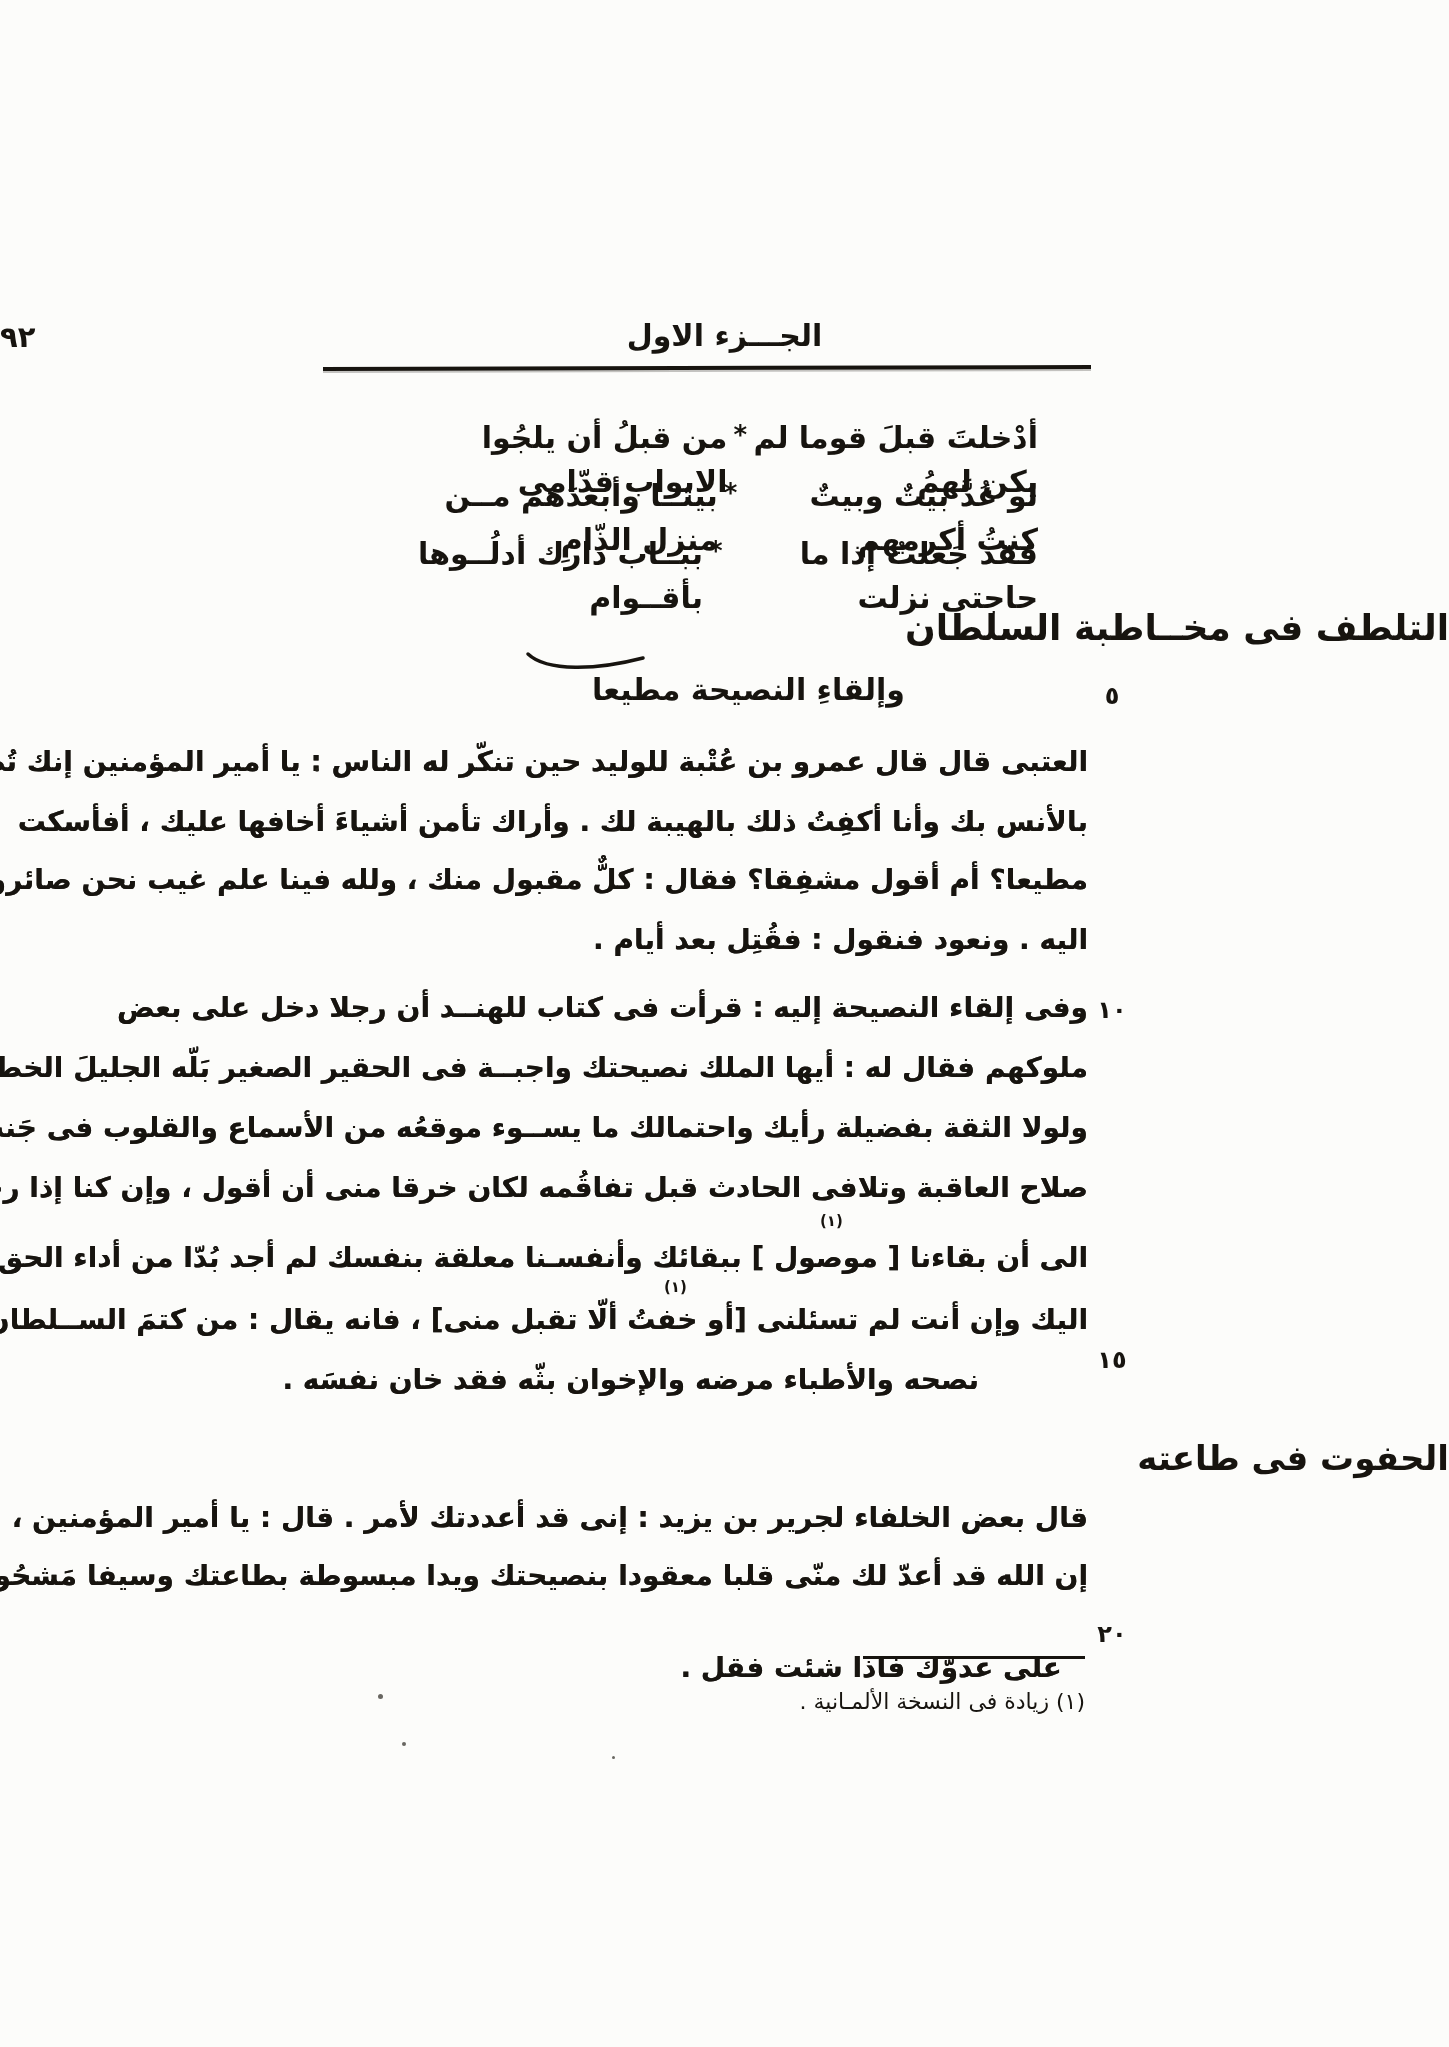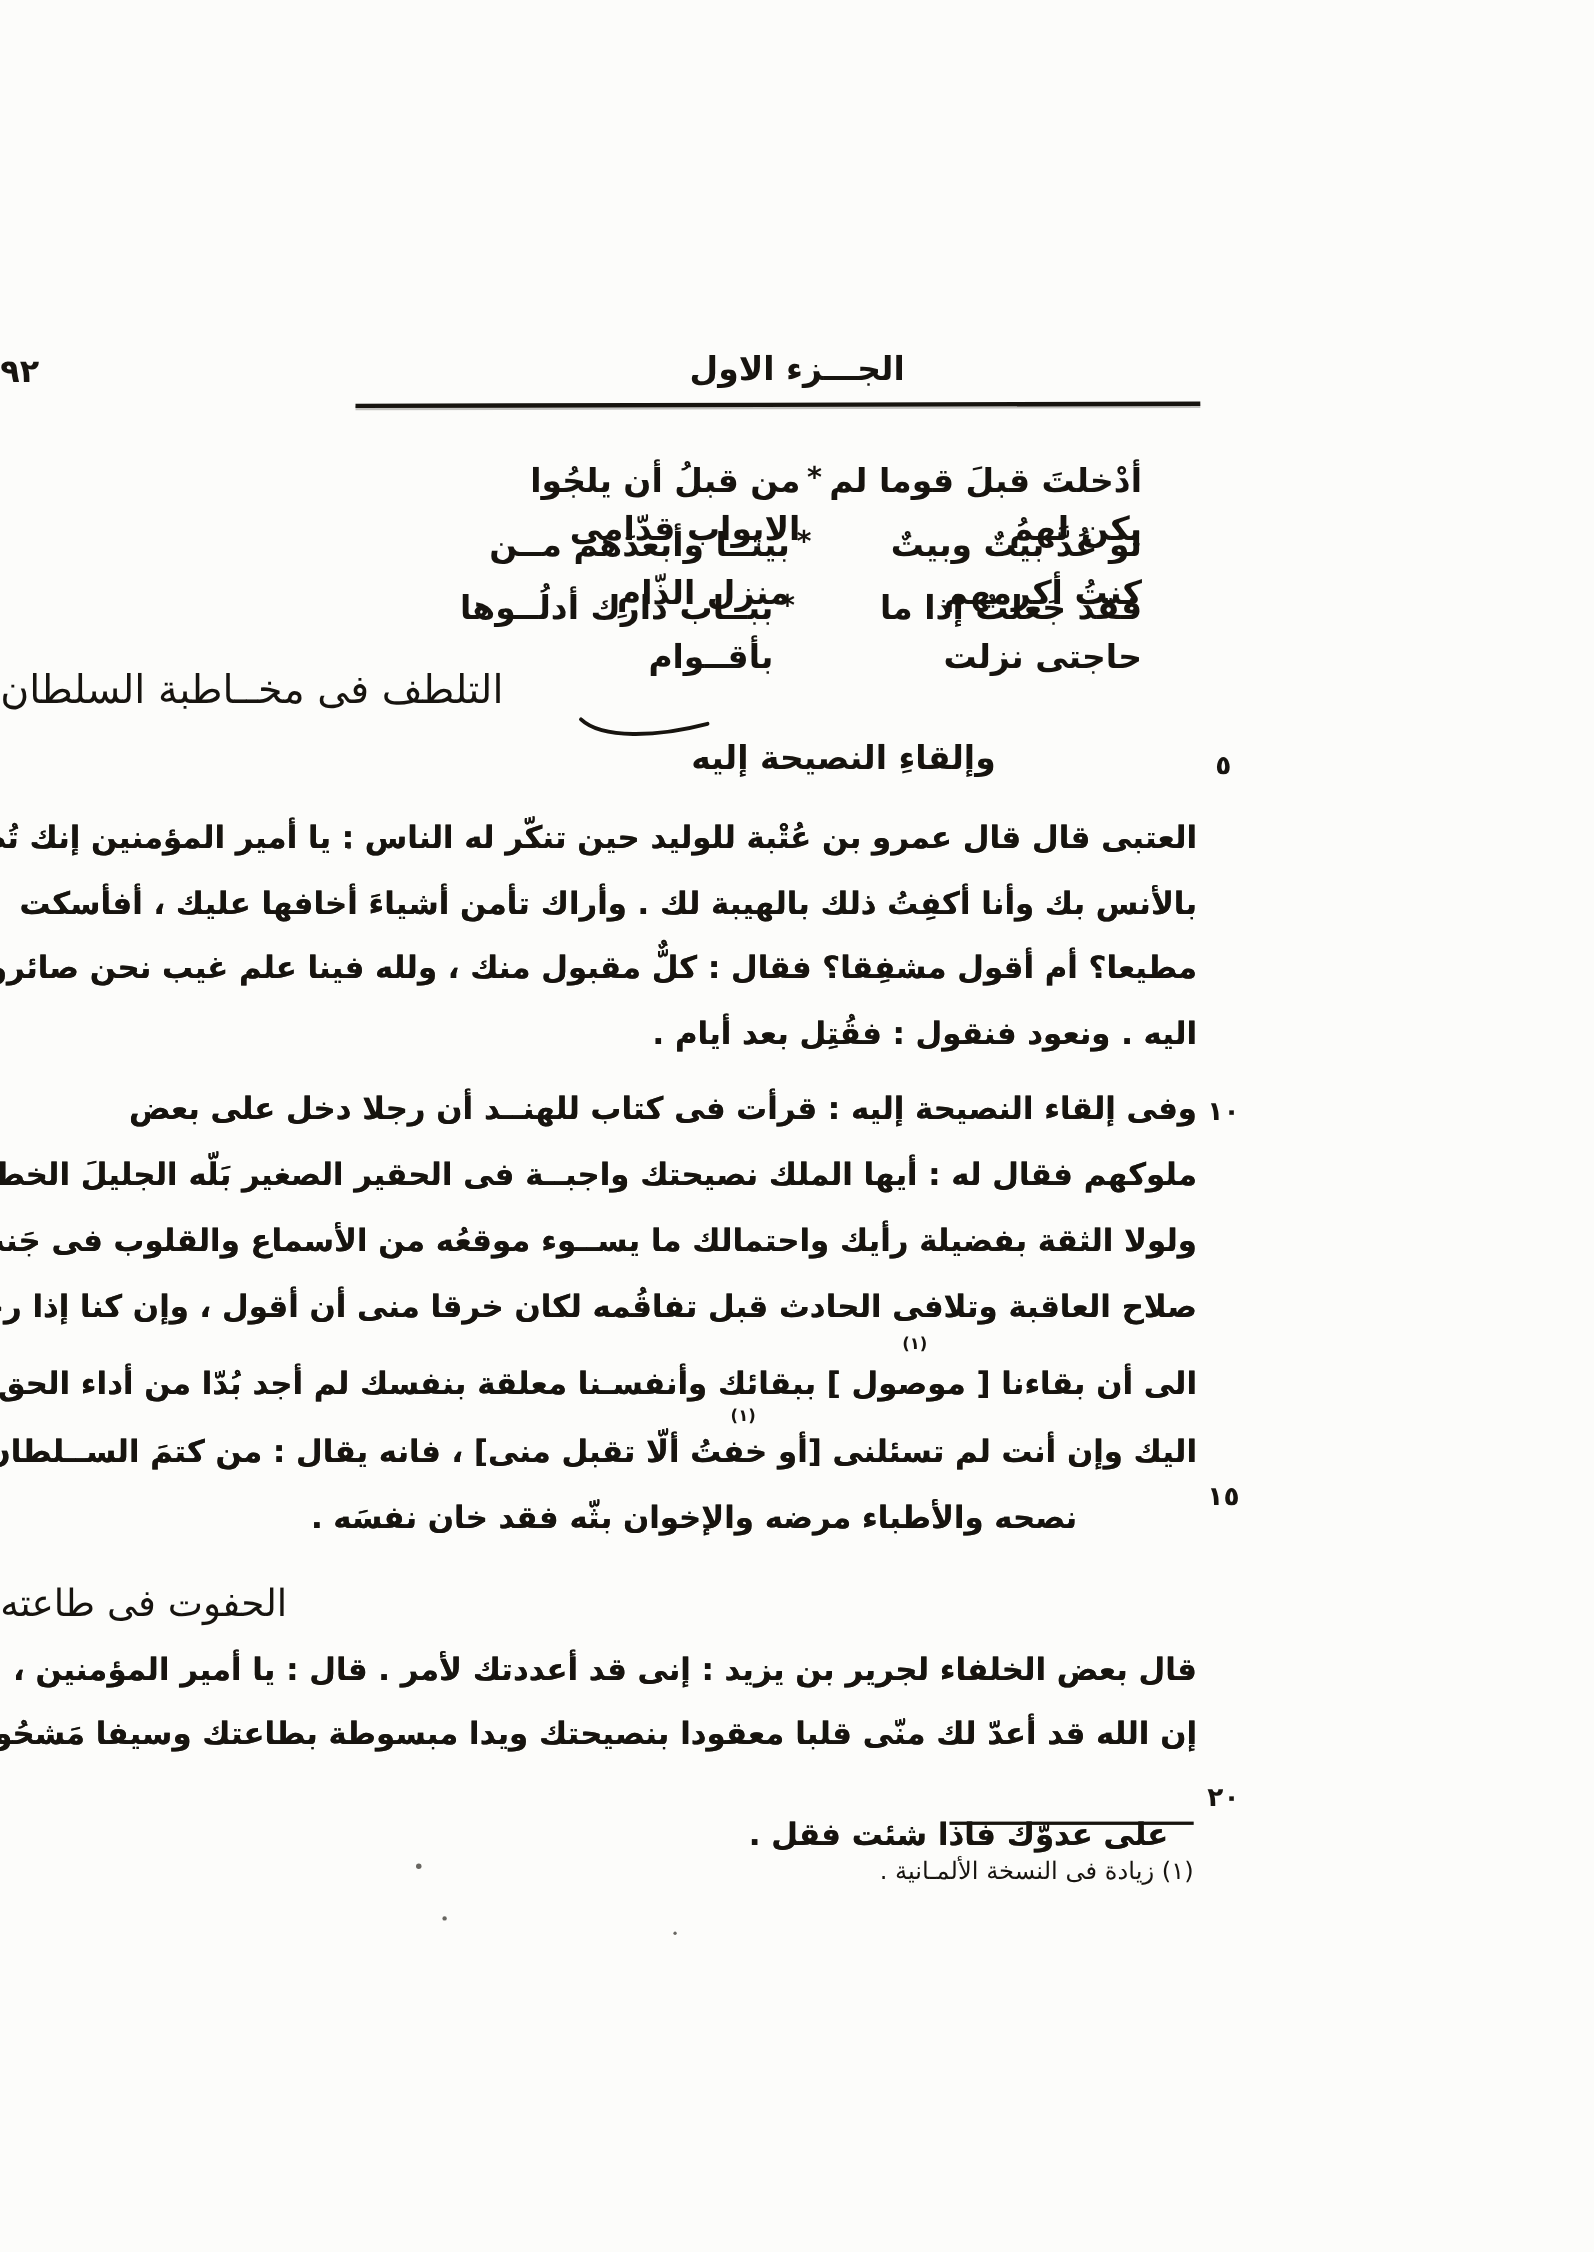--- a/index.html
+++ b/index.html
@@ -29,22 +29,22 @@
   }
   
   .verse{
     position:absolute;right:411px;width:630px;
     display:flex;justify-content:space-between;align-items:baseline;
     font-size:30px;font-weight:bold;line-height:44px;
   }
   .verse .star{font-size:26px;padding:0 6px;position:relative;top:-4px;}
   
   .heading{
-    left:0;right:0;text-align:left;
-    font-size:36px;font-weight:normal;line-height:48px;
+    left:0;right:0;text-align:right;
+    font-size:36px;font-weight:bold;line-height:48px;
   }
   .subheading{
     right:544px;text-align:right;
     font-size:30px;font-weight:bold;line-height:44px;
   }
   .swash{position:absolute;}
   
   .bl{
     position:absolute;right:361px;text-align:right;white-space:nowrap;
     font-size:28px;font-weight:bold;line-height:48px;
@@ -94,21 +94,21 @@
   <div class="verse" style="top:532px">
     <span>فقد جَعلتُ إذا ما حاجتى نزلت</span>
     <span class="star">*</span>
     <span>ببــاب دارك أدلُــوها بأقــوام</span>
   </div>
 
   <div class="abs heading" style="top:604px">التلطف فى مخــاطبة السلطان</div>
   <svg class="swash" style="top:648px;left:525px" width="122" height="26">
     <path d="M3 6 C 22 24, 72 22, 118 10" stroke="#17140f" stroke-width="3.5" fill="none" stroke-linecap="round"></path>
   </svg>
-  <div class="abs subheading" style="top:668px">وإلقاءِ النصيحة إليه</div>
+  <div class="abs subheading" style="top:668px">وإلقاءِ النصيحة مطيعا</div>
 
   <div class="bl" style="top:738px">العتبى قال قال عمرو بن عُتْبة للوليد حين تنكّر له الناس : يا أمير المؤمنين إنك تُطلقنى</div>
   <div class="bl" style="top:798px">بالأنس بك وأنا أكفِتُ ذلك بالهيبة لك . وأراك تأمن أشياءَ أخافها عليك ، أفأسكت</div>
   <div class="bl" style="top:856px">مطيعا؟ أم أقول مشفِقا؟ فقال : كلٌّ مقبول منك ، ولله فينا علم غيب نحن صائرون</div>
   <div class="bl" style="top:984px">وفى إلقاء النصيحة إليه : قرأت فى كتاب للهنــد أن رجلا دخل على بعض</div>
   <div class="bl" style="top:916px">اليه . ونعود فنقول : فقُتِل بعد أيام .</div>
   <div class="bl" style="top:1044px">ملوكهم فقال له : أيها الملك نصيحتك واجبــة فى الحقير الصغير بَلّه الجليلَ الخطير</div>
   <div class="bl" style="top:1104px">ولولا الثقة بفضيلة رأيك واحتمالك ما يســوء موقعُه من الأسماع والقلوب فى جَنب</div>
   <div class="bl" style="top:1164px">صلاح العاقبة وتلافى الحادث قبل تفاقُمه لكان خرقا منى أن أقول ، وإن كنا إذا رجعنا</div>
   <div class="bl" style="top:1234px">الى أن بقاءنا [ موصول ] ببقائك وأنفسـنا معلقة بنفسك لم أجد بُدّا من أداء الحق</div>

